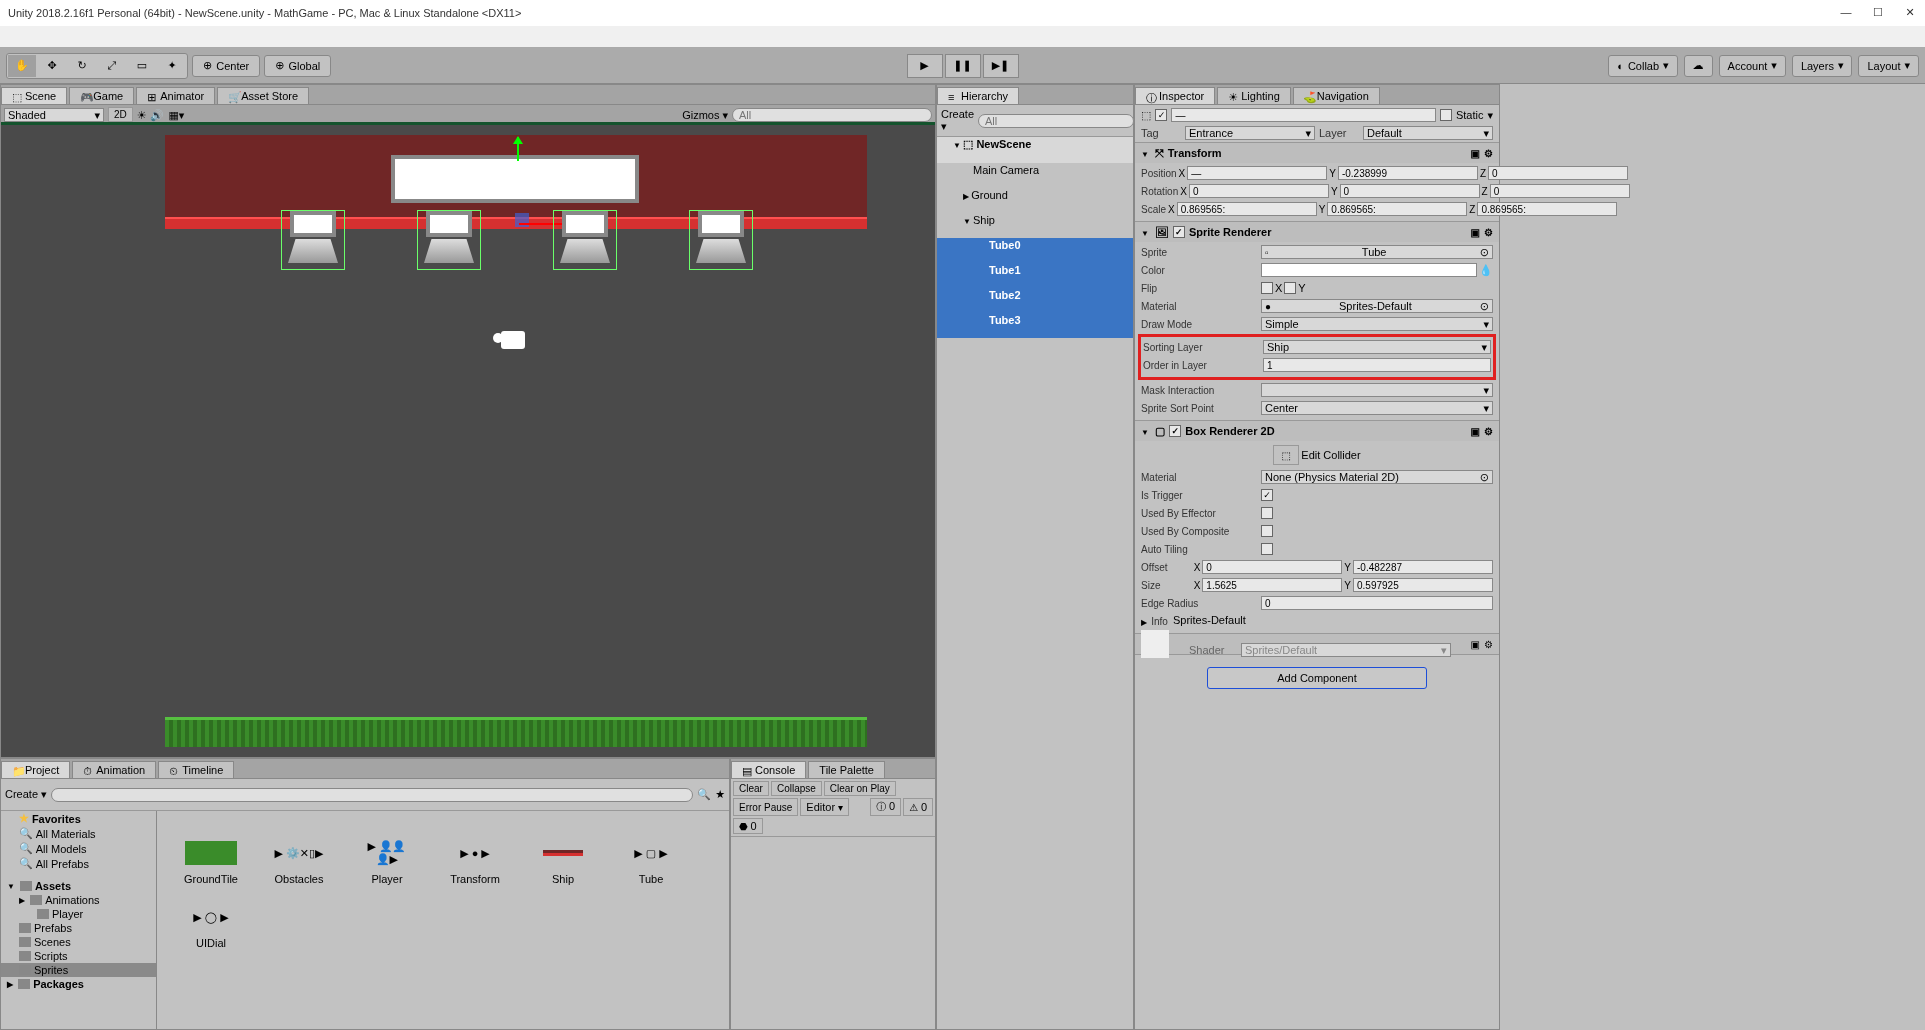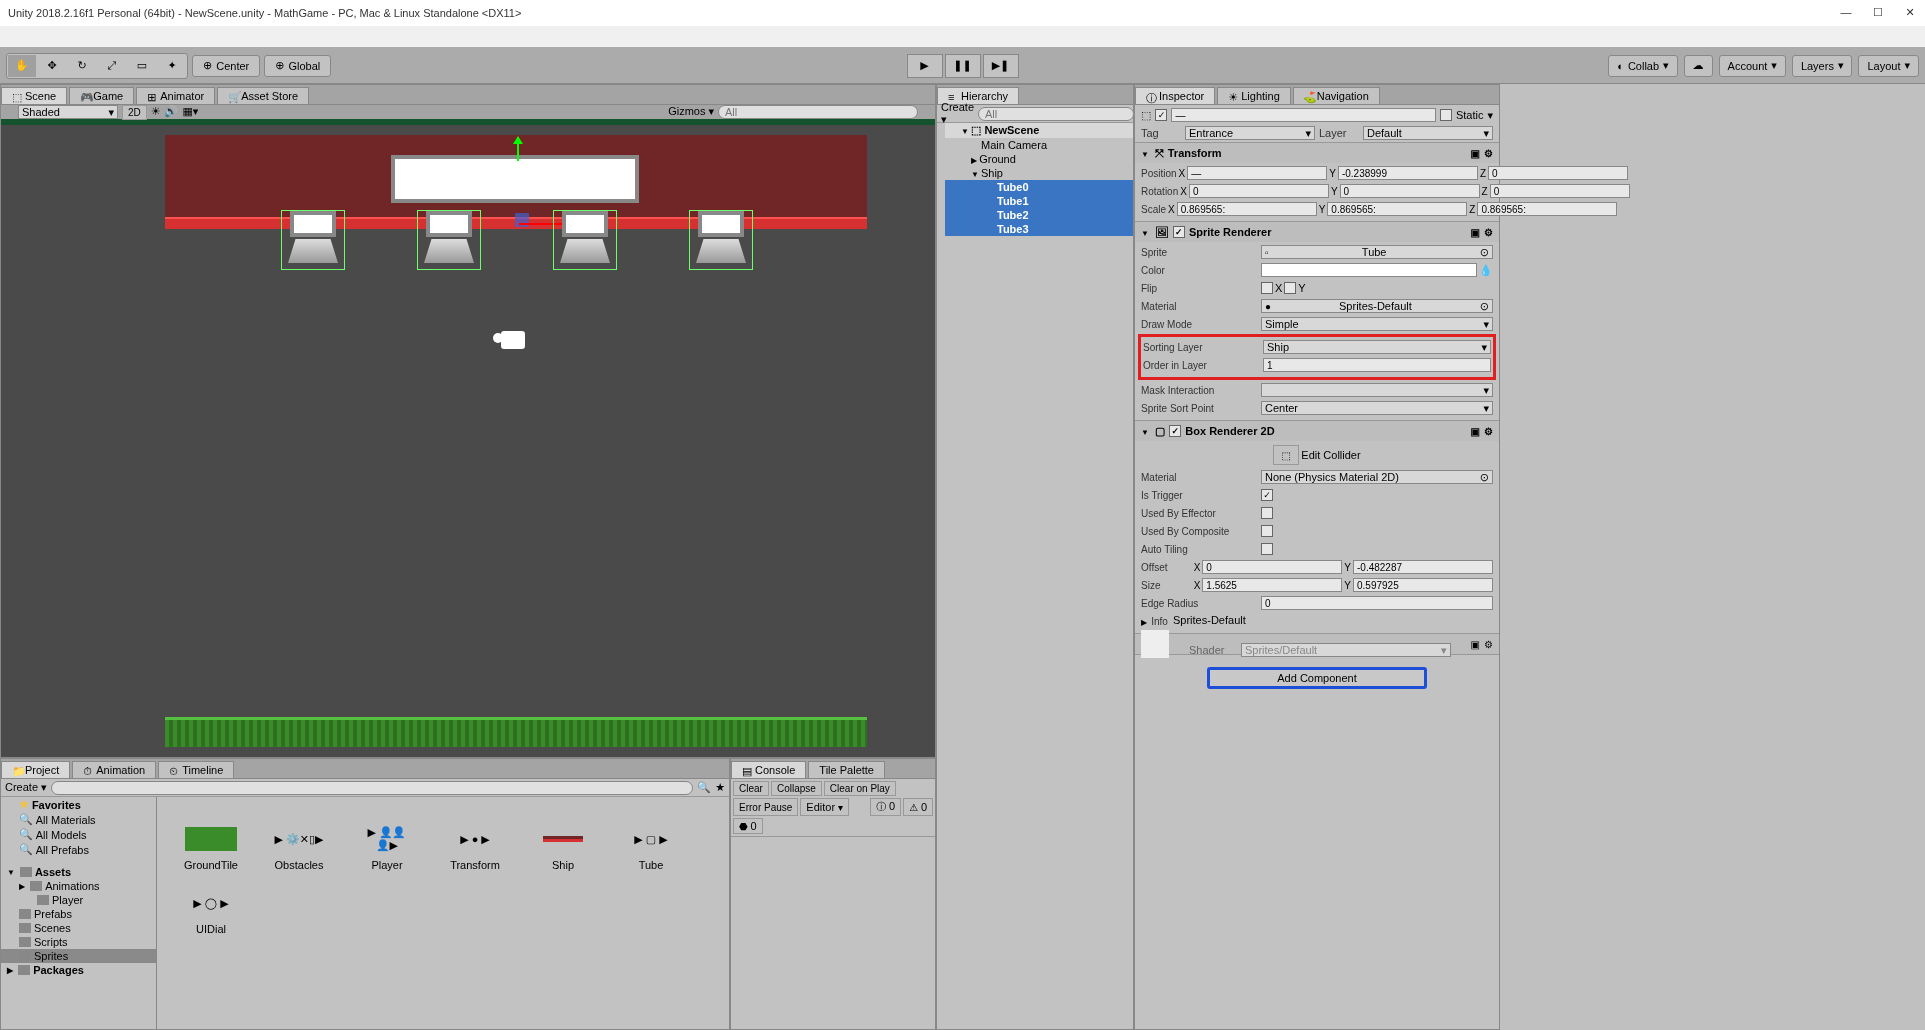--- a/index.html
+++ b/index.html
@@ -18,21 +18,21 @@
 .play-btn { width: 36px; height: 24px; background: #c2c2c2; border: 1px solid #888; display: flex; align-items: center; justify-content: center; }
 .right-toolbar { margin-left: auto; display: flex; gap: 6px; }
 .dd-btn { background: #c2c2c2; border: 1px solid #888; border-radius: 3px; padding: 2px 8px; height: 22px; display: flex; align-items: center; gap: 4px; }
 .main-area { display: flex; height: calc(1030px - 26px - 22px - 36px); }
 .left-col { display: flex; flex-direction: column; width: 936px; }
 .scene-panel { flex: 1; background: #a4a4a4; display: flex; flex-direction: column; border: 1px solid #888; }
 .tabs { background: #a4a4a4; height: 20px; display: flex; align-items: flex-end; border-bottom: 1px solid #888; }
 .tab { padding: 2px 10px; background: #c2c2c2; border: 1px solid #888; border-bottom: none; margin-right: 2px; display: flex; align-items: center; gap: 3px; }
 .tab.active { background: #d8d8d8; }
 .tab-ico { width: 10px; height: 10px; display: inline-block; }
-.scene-toolbar { background: #a4a4a4; height: 20px; display: flex; align-items: flex-start; padding: 0 17px; gap: 4px; border-bottom: 6px solid #14532d; }
+.scene-toolbar { background: #a4a4a4; height: 20px; display: flex; align-items: flex-end; padding: 0 3px; gap: 4px; border-bottom: 3px solid #14532d; }
 .scene-view { flex: 1; background: #4a4a4a; position: relative; }
 .ship-rect { position: absolute; left: 164px; top: 10px; width: 702px; height: 90px; background: #702626; }
 .ship-red-band { position: absolute; left: 164px; top: 92px; width: 702px; height: 12px; background: #d63030; border-top: 2px solid #ff5050; }
 .question-box { position: absolute; left: 390px; top: 30px; width: 248px; height: 48px; background: #fff; border: 4px solid #888; }
 .tube { position: absolute; width: 64px; height: 60px; top: 85px; }
 .tube-box { width: 46px; height: 26px; background: #fff; border: 4px solid #888; margin: 0 auto; }
 .tube-funnel { width: 50px; height: 24px; background: linear-gradient(#ddd,#999); clip-path: polygon(15% 0, 85% 0, 100% 100%, 0 100%); margin: 2px auto 0; }
 .tube-sel { border: 1px solid #6aff6a; }
 .ground { position: absolute; left: 164px; bottom: 10px; width: 702px; height: 30px; background: repeating-linear-gradient(90deg, #3a8c2a 0 4px, #2e7020 4px 8px); border-top: 3px solid #56c040; }
 .cam-icon { position: absolute; left: 500px; top: 206px; width: 24px; height: 18px; background: #fff; border-radius: 3px; }
@@ -51,23 +51,23 @@
 .folder-ico { width: 12px; height: 10px; background: #888; display: inline-block; }
 .star-ico { color: #f5c040; }
 .search-ico-y { color: #d0a020; }
 .proj-grid { flex: 1; background: #c2c2c2; padding: 10px; }
 .breadcrumb { padding: 4px 8px; font-size: 12px; }
 .breadcrumb b { font-weight: bold; }
 .asset-grid { display: flex; gap: 20px; flex-wrap: wrap; padding: 20px 10px; }
 .asset { width: 68px; text-align: center; }
 .asset-thumb { width: 52px; height: 24px; margin: 0 auto 8px; display: flex; align-items: center; justify-content: center; }
 .hierarchy-panel { flex: 1; background: #c2c2c2; border: 1px solid #888; display: flex; flex-direction: column; }
-.hier-toolbar { height: 18px; background: #c2c2c2; display: flex; align-items: center; padding: 0 4px; gap: 4px; border-bottom: 1px solid #999; }
+.hier-toolbar { height: 32px; background: #c2c2c2; display: flex; align-items: center; padding: 0 4px; gap: 4px; border-bottom: 1px solid #999; }
 .hier-content { flex: 1; overflow-y: auto; }
-.hier-item { padding: 1px 4px 1px 20px; margin-left: 8px; }
+.hier-item { padding: 1px 4px 12px 20px; }
 .hier-item.child { padding-left: 36px; }
 .hier-item.gchild { padding-left: 52px; font-weight: bold; }
 .hier-item.sel { background: #3a75c4; color: #fff; }
 .scene-name { font-weight: bold; padding-left: 16px; background: #d8d8d8; }
 .console-panel { height: 272px; background: #c2c2c2; border: 1px solid #888; display: flex; flex-direction: column; }
 .console-toolbar { display: flex; gap: 2px; padding: 2px; border-bottom: 1px solid #999; flex-wrap: wrap; }
 .con-btn { background: #c2c2c2; border: 1px solid #999; padding: 1px 5px; font-size: 10px; }
 .right-col { width: 366px; background: #c2c2c2; border: 1px solid #888; display: flex; flex-direction: column; }
 .insp-header { height: 38px; padding: 2px 6px; border-bottom: 1px solid #999; }
 .insp-row { display: flex; align-items: center; gap: 4px; margin-bottom: 2px; height: 16px; }
@@ -75,21 +75,21 @@
 .component { border-bottom: 1px solid #999; }
 .comp-header { background: #bdbdbd; padding: 2px 6px; display: flex; align-items: center; gap: 4px; font-weight: bold; height: 20px; }
 .comp-body { padding: 2px 6px; }
 .prop-row { display: flex; align-items: center; gap: 2px; margin-bottom: 2px; height: 16px; }
 .prop-label { width: 118px; color: #333; font-size: 10px; }
 .xyz-label { width: 10px; text-align: center; font-size: 10px; }
 .num-field { flex: 1; background: #e8e8e8; border: 1px solid #888; height: 14px; padding: 0 3px; font-size: 10px; }
 .dd-field { flex: 1; background: #d8d8d8; border: 1px solid #888; height: 14px; padding: 0 3px; font-size: 10px; display: flex; align-items: center; justify-content: space-between; }
 .highlight-box { border: 3px solid #e02020; padding: 2px; margin: 2px -3px; }
 .checkbox { width: 12px; height: 12px; border: 1px solid #666; background: #e8e8e8; display: inline-flex; align-items: center; justify-content: center; font-size: 9px; }
-.add-comp-btn { margin: 12px auto; width: 220px; height: 22px; background: #c8c8c8; border: 3px solid #1d4ed8; border-radius: 3px; display: flex; align-items: center; justify-content: center; }
+.add-comp-btn { margin: 12px auto; width: 220px; height: 22px; background: #c8c8c8; border: 1px solid #1d4ed8; border-radius: 3px; display: flex; align-items: center; justify-content: center; }
 .hier-col-wrap { width: 198px; display: flex; flex-direction: column; }
 .mid-bottom { display: flex; }
 .small-input { border: 1px solid #888; background: #e0e0e0; border-radius: 8px; height: 14px; padding: 0 6px; flex: 1; }
 .collapse-arrow::before { content: '▼'; font-size: 8px; margin-right: 2px; }
 .expand-arrow::before { content: '▶'; font-size: 8px; margin-right: 2px; }
 .gear-ico { font-size: 10px; }
 </style>
 </head>
 <body>
 

